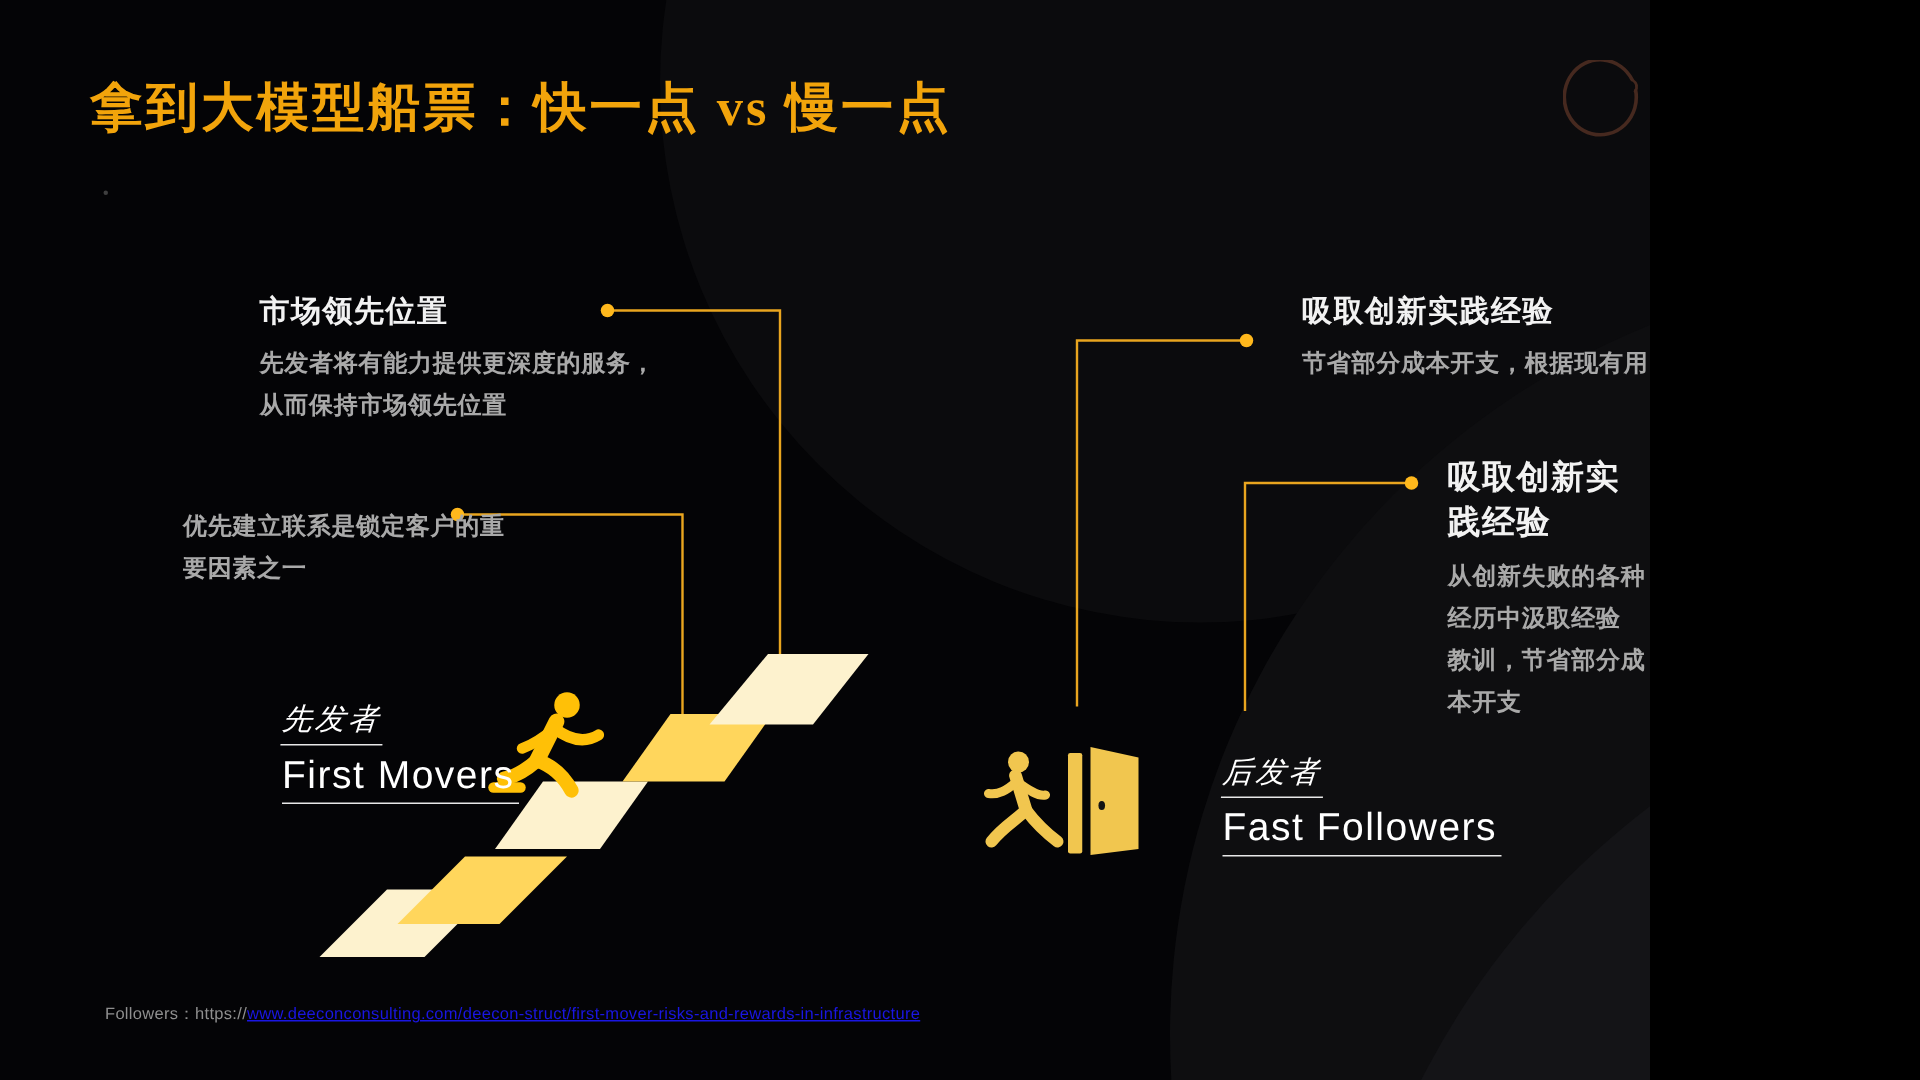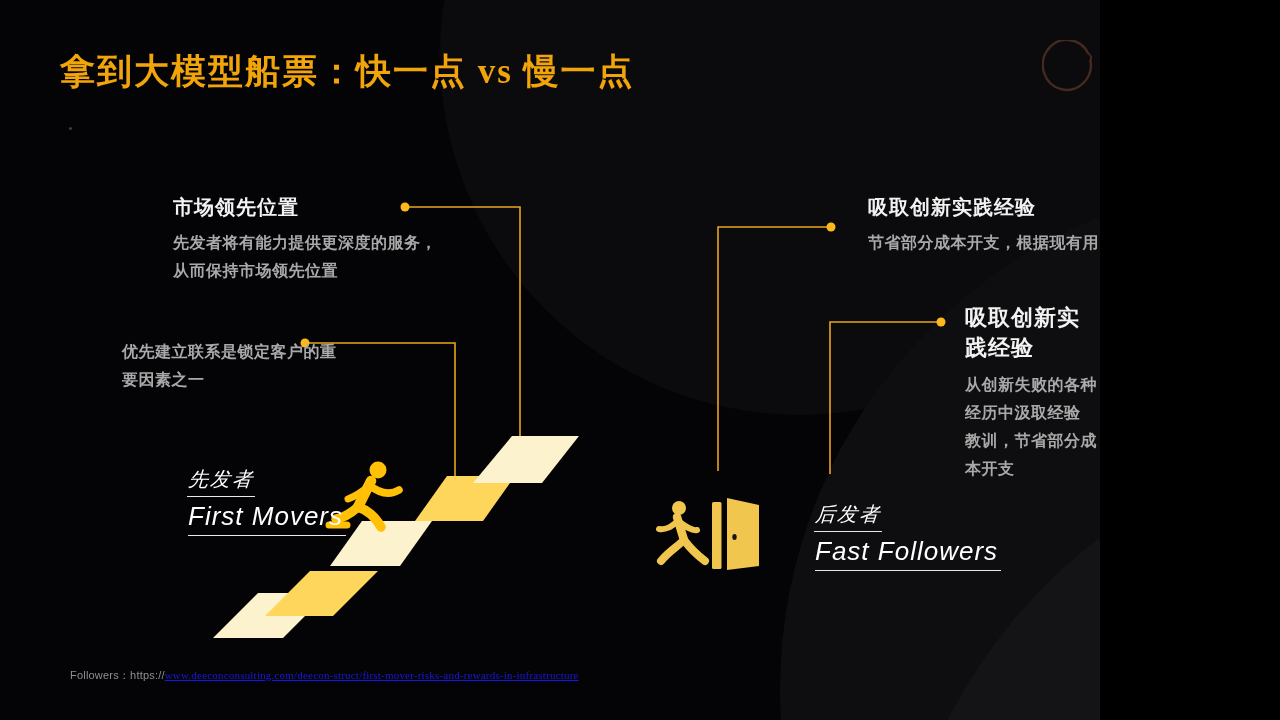--- a/index.html
+++ b/index.html
@@ -36,33 +36,33 @@
   #blockR1{left:868px;top:194px;}
   #blockR2{left:965px;top:303px;}
   #blockR2 h3{font-size:22px;}
 
   .mover-label{position:absolute;color:#fff;}
   .mover-label .cn{
     display:inline-block;font-style:italic;font-size:20px;letter-spacing:2px;
     border-bottom:1.5px solid #e8e8e8;padding:0 2px 3px 0;transform:skewX(-4deg);
   }
   .mover-label .en{
-    display:inline-block;font-style:italic;font-size:26px;letter-spacing:1px;
+    display:inline-block;font-size:26px;letter-spacing:1px;
     font-family:"Liberation Sans","DejaVu Sans",sans-serif;
     border-bottom:1.5px solid #e8e8e8;padding:0 3px 3px 0;margin-top:4px;
   }
   #firstMovers{left:188px;top:466px;}
   #fastFollowers{left:815px;top:501px;}
 
   .reference{
     position:absolute;left:70px;top:668px;
     font-family:"Liberation Sans","DejaVu Sans",sans-serif;
     font-size:11px;color:#8F8F8F;letter-spacing:0.2px;
   }
-  .reference a{color:#1A16E3;text-decoration:underline;font-family:Liberation Serif, serif;}
+  .reference a{color:#1A16E3;text-decoration:underline;}
 </style>
 </head>
 <body>
 
 <div class="slide">
 
   <div class="bg-circle" id="bgA"></div>
   <div class="bg-circle" id="bgB"></div>
   <div class="bg-circle" id="bgC"></div>
   <div class="deco-dot" id="dot1"></div>

